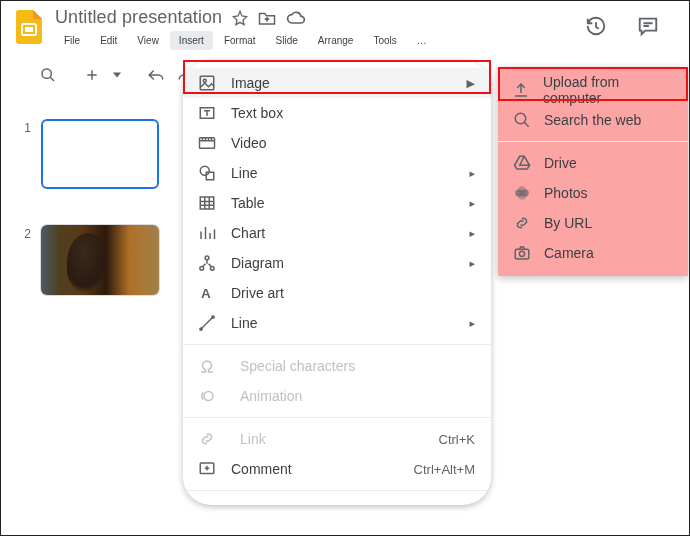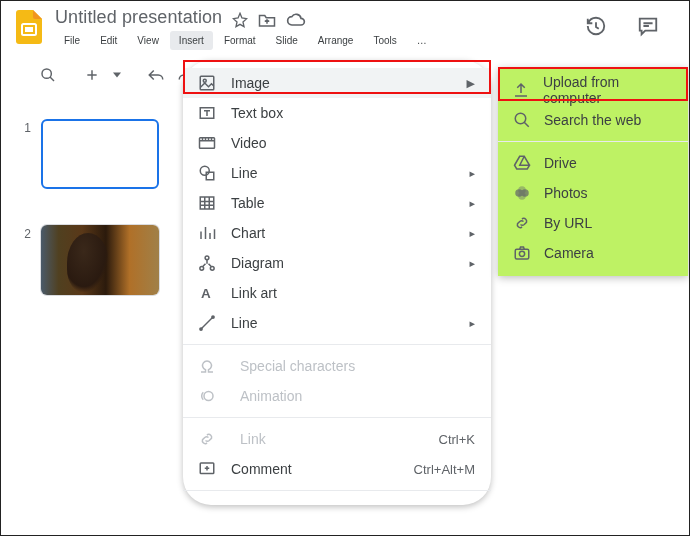--- a/index.html
+++ b/index.html
@@ -1,20 +1,20 @@
 <!DOCTYPE html>
 <html><head>
 <meta charset="utf-8">
 <style>
   * { box-sizing: border-box; margin: 0; padding: 0; font-family: Arial, "Helvetica Neue", Helvetica, sans-serif; }
   body { width: 690px; height: 536px; background: #fff; overflow: hidden; position: relative; border: 1px solid #222; }
   .header { display: flex; align-items: flex-start; padding: 6px 10px 0 10px; }
   .logo { width: 36px; height: 36px; margin-top: 2px; display:flex; align-items:center; justify-content:center; }
   .title-area { margin-left: 8px; flex: 1; }
-  .title-row { display: flex; align-items: flex-end; gap: 10px; }
+  .title-row { display: flex; align-items: center; gap: 10px; }
   .doc-title { font-size: 18px; color: #5f6368; letter-spacing: 0.1px; }
   .title-icon { color: #5f6368; display:inline-flex; }
   .menu-bar { display: flex; gap: 2px; margin-top: 3px; font-size: 10px; color: #3c4043; }
   .menu-item { padding: 4px 9px; border-radius: 3px; cursor: pointer; }
   .menu-item.active { background: #e8eaed; }
   .header-right { display:flex; align-items:center; gap: 30px; padding-top: 8px; padding-right: 20px; color:#5f6368; }
   .toolbar { display:flex; align-items:center; gap: 8px; padding: 14px 14px 10px 36px; color:#5f6368; }
   .tb-icon { display:inline-flex; align-items:center; justify-content:center; width:22px; height:22px; }
   .tb-sep { width:6px; }
   .left-panel { position:absolute; left:0; top:108px; width:180px; padding: 10px 0 0 20px; }
@@ -30,21 +30,21 @@
   .dd-item .dd-label { flex:1; }
   .dd-item .dd-arrow { color:#5f6368; font-size:11px; }
   .dd-item .dd-shortcut { color:#5f6368; font-size:13px; }
   .dd-item.hover { background:#f1f3f4; }
   .dd-item.disabled { color:#bdc1c6;gap:9px; }
   .dd-item.disabled .dd-icon { color:#bdc1c6; }
   .dd-separator { height:1px; background:#e8eaed; margin:6px 0; }
   .redbox { position:absolute; border:2.5px solid #e11; pointer-events:none; z-index:30; }
   .redbox.menu { top:59px; left:182px; width:308px; height:34px; }
   .redbox.sub { top:66px; left:497px; width:190px; height:34px; }
-  .submenu { position:absolute; top:66px; left:497px; width:190px; background:#bef264; box-shadow: 0 2px 8px rgba(0,0,0,0.25); padding: 8px 0; z-index:20; }
+  .submenu { position:absolute; top:66px; left:497px; width:190px; background:#fca5a5; box-shadow: 0 2px 8px rgba(0,0,0,0.25); padding: 8px 0; z-index:20; }
   .sub-item { display:flex; align-items:center; height:30px; padding:0 14px; font-size:14px; color:#3c4043; cursor:pointer; }
   .sub-item .dd-icon { width:20px; height:20px; margin-right:12px; display:inline-flex; align-items:center; justify-content:center; color:#5f6368; }
   .sub-separator { height:1px; background:#e8eaed; margin:6px 0; }
   svg { display:block; }
 </style>
 </head>
 <body>
 
 <div class="header">
   <div class="logo">
@@ -215,21 +215,21 @@
       </span>
     <span class="dd-label">Diagram</span>
     <span class="dd-arrow">▸</span>
   </div>
   <div class="dd-item">
     <span class="dd-icon">
         <svg width="18" height="18" viewBox="0 0 24 24">
           <text x="4" y="18" font-size="18" font-weight="bold" fill="#5f6368">A</text>
         </svg>
       </span>
-    <span class="dd-label">Link art</span>
+    <span class="dd-label">Drive art</span>
   </div>
   <div class="dd-item">
     <span class="dd-icon">
         <svg width="18" height="18" viewBox="0 0 24 24" fill="none" stroke="#5f6368" stroke-width="2">
           <path d="M4 20L20 4"></path>
           <circle cx="4" cy="20" r="1.5" fill="#5f6368"></circle>
           <circle cx="20" cy="4" r="1.5" fill="#5f6368"></circle>
         </svg>
       </span>
     <span class="dd-label">Line</span>

